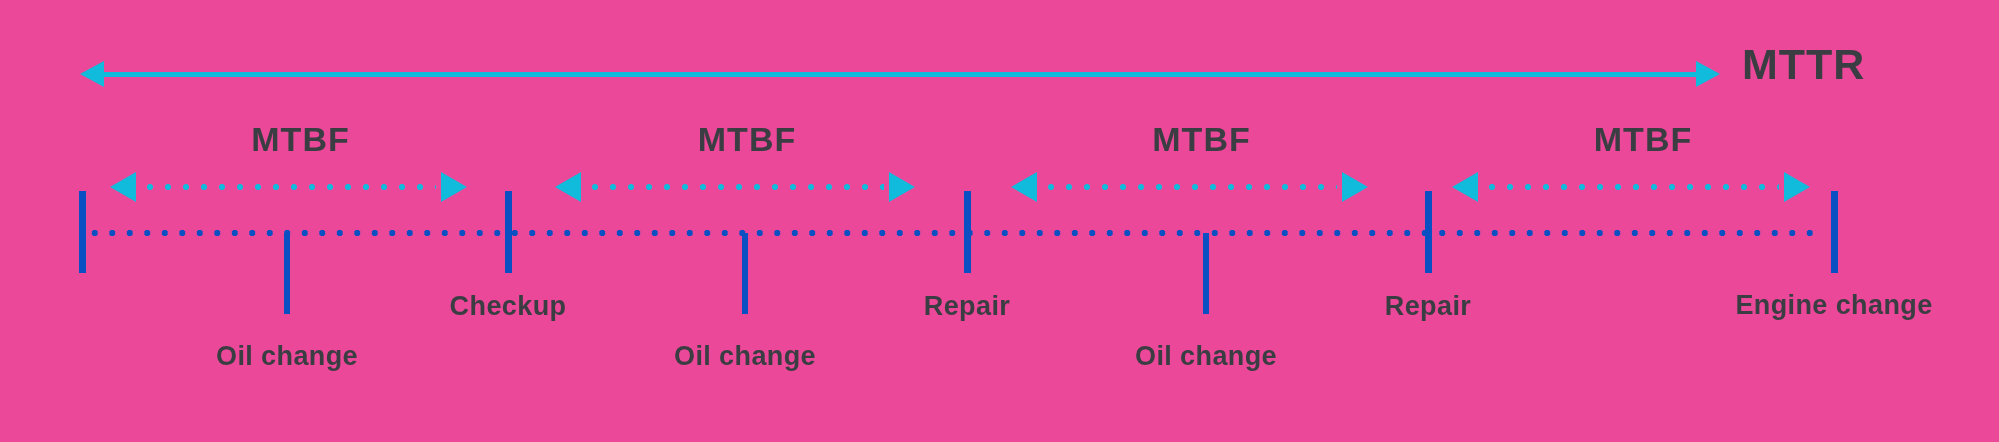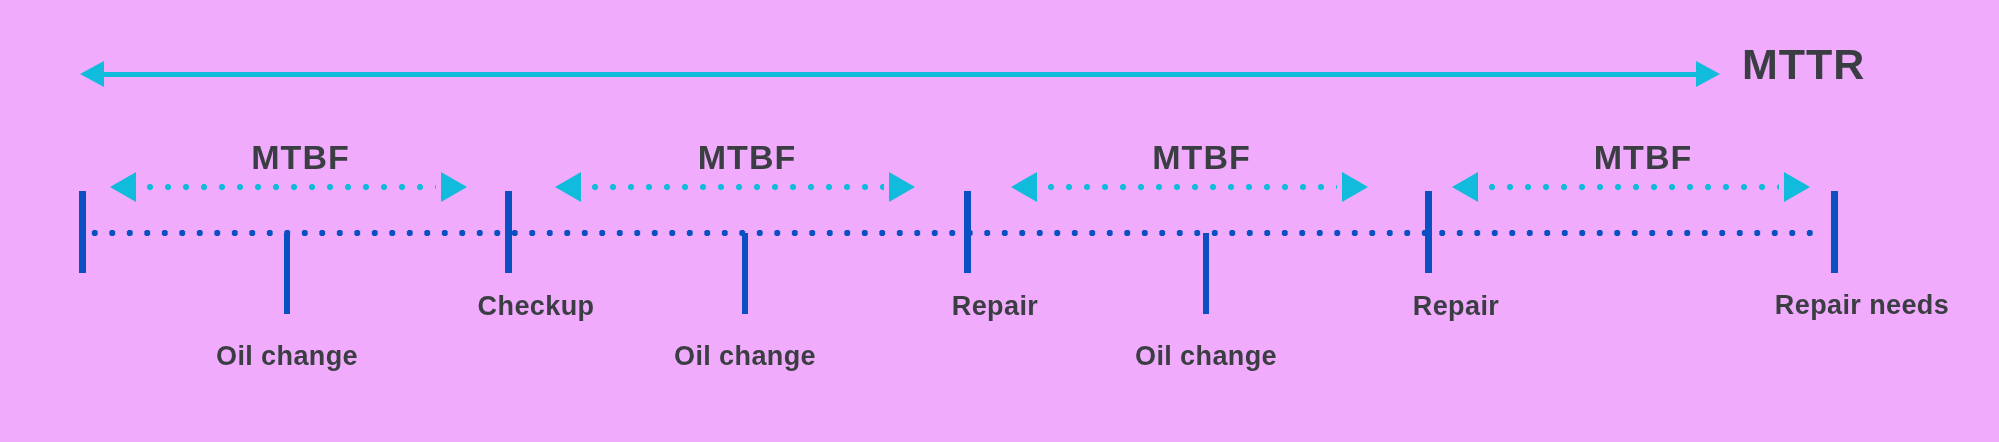--- a/index.html
+++ b/index.html
@@ -1,38 +1,38 @@
 <!DOCTYPE html>
 <html><head>
 <meta charset="utf-8">
 <style>
   html,body{margin:0;padding:0;background:#ffffff;}
   .canvas{
-    position:relative;width:1999px;height:442px;background:#f0abfc;overflow:hidden;
+    position:relative;width:1999px;height:442px;background:#ec4899;overflow:hidden;
     font-family:"Liberation Sans", sans-serif;
     --cyan:#10BBDB;
     --blue:#0A50C2;
     --ink:#3A3E43;
   }
 
   
   .mttr-arrow{position:absolute;left:80px;top:61px;width:1640px;height:26px;display:flex;align-items:center;}
   .tri{width:0;height:0;flex:0 0 auto;}
   .tri-left-big{border:13px solid transparent;border-left:0;border-right:24px solid var(--cyan);}
   .tri-right-big{border:13px solid transparent;border-right:0;border-left:24px solid var(--cyan);}
   .mttr-shaft{flex:1 1 auto;height:5px;background:var(--cyan);}
   .mttr-label{position:absolute;left:1742px;top:40px;font-size:43px;font-weight:bold;color:var(--ink);letter-spacing:1px;white-space:nowrap;}
 
   
   .segment{position:absolute;top:120px;height:92px;}
   .seg1{left:110px;width:357px;}
   .seg2{left:555px;width:360px;}
   .seg3{left:1011px;width:357px;}
   .seg4{left:1452px;width:358px;}
-  .mtbf-label{position:absolute;top:18px;left:50%;transform:translateX(-50%);margin-left:12px;font-size:34px;font-weight:bold;color:var(--ink);letter-spacing:1px;white-space:nowrap;}
+  .mtbf-label{position:absolute;top:0;left:50%;transform:translateX(-50%);margin-left:12px;font-size:34px;font-weight:bold;color:var(--ink);letter-spacing:1px;white-space:nowrap;}
   .mtbf-arrow{position:absolute;left:0;right:0;top:52px;height:30px;display:flex;align-items:center;}
   .tri-left{border:15px solid transparent;border-left:0;border-right:26px solid var(--cyan);}
   .tri-right{border:15px solid transparent;border-right:0;border-left:26px solid var(--cyan);}
   .cyan-dots{flex:1 1 auto;height:8px;margin:0 5px;
     background-image:radial-gradient(circle, var(--cyan) 2.8px, transparent 3.2px);
     background-size:18px 8px;background-position:left center;background-repeat:repeat-x;}
 
   
   .timeline-dots{position:absolute;left:86px;top:229px;width:1736px;height:8px;
     background-image:radial-gradient(circle, var(--blue) 3px, transparent 3.4px);
@@ -40,21 +40,21 @@
 
   
   .tick{position:absolute;background:var(--blue);}
   .tick.boundary{width:7px;height:82px;top:191px;}
   .tick.minor{width:6px;height:81px;top:233px;}
   .t1{left:79px;}  .t2{left:505px;} .t3{left:964px;} .t4{left:1425px;} .t5{left:1831px;}
   .m1{left:284px;} .m2{left:742px;} .m3{left:1203px;}
 
   
   .event-label{position:absolute;transform:translateX(-50%);font-size:27px;font-weight:bold;color:var(--ink);letter-spacing:0.4px;white-space:nowrap;text-align:center;}
-  .boundary-label{top:291px;margin-left:28px;}
+  .boundary-label{top:291px;}
   .minor-label{top:341px;}
   .bl1{left:508px;} .bl2{left:967px;} .bl3{left:1428px;}
   .bl4{left:1834px;top:289px;line-height:33px;}
   .ml1{left:287px;} .ml2{left:745px;} .ml3{left:1206px;}
 </style>
 </head>
 <body>
 
 <div class="canvas">
 
@@ -110,20 +110,20 @@
   <div class="tick boundary t5"></div>
 
   <div class="tick minor m1"></div>
   <div class="tick minor m2"></div>
   <div class="tick minor m3"></div>
 
   <div class="event-label boundary-label bl1">Checkup</div>
   <div class="event-label boundary-label bl2">Repair</div>
   <div class="event-label boundary-label bl3">Repair</div>
   <div class="event-label boundary-label bl4">
-    <div>Repair needs</div>
+    <div>Engine change</div>
   </div>
 
   <div class="event-label minor-label ml1">Oil change</div>
   <div class="event-label minor-label ml2">Oil change</div>
   <div class="event-label minor-label ml3">Oil change</div>
 
 </div>
 
 </body></html>

